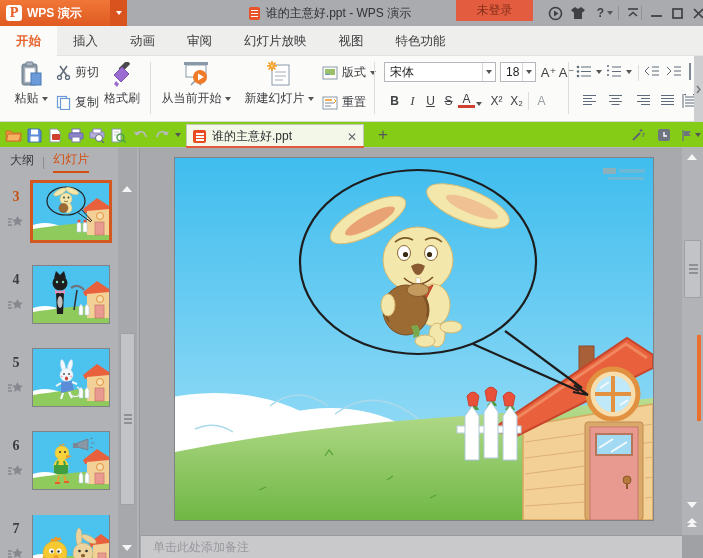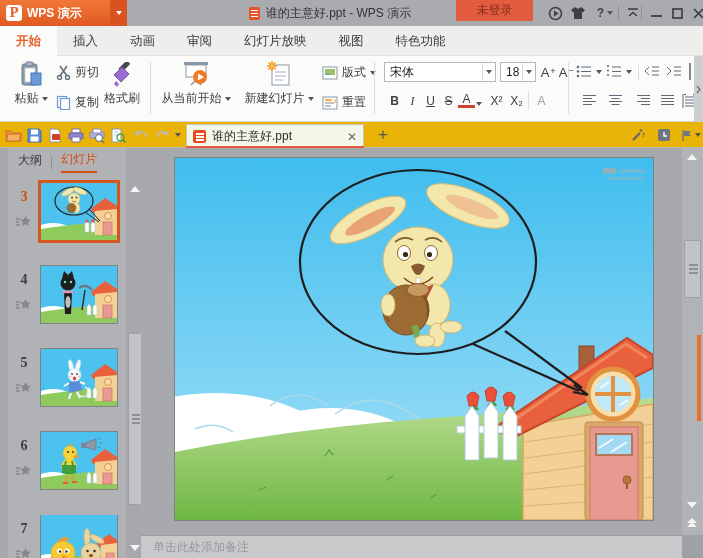--- a/index.html
+++ b/index.html
@@ -31,33 +31,33 @@
   .bigbtn{position:absolute;text-align:right;color:#3f4043;}
   .bigbtn .lbl{margin-top:2px;font-size:12px;display:flex;align-items:center;justify-content:center;gap:3px;}
   .smallbtn{position:absolute;display:flex;align-items:center;gap:4px;color:#3f4043;font-size:12px;}
   .combo{position:absolute;height:20px;background:#fff;border:1px solid #b4b8bc;display:flex;align-items:center;font-size:12px;color:#222;}
   .combo .val{flex:1;padding-left:5px;}
   .combo .dd{width:13px;height:100%;display:flex;align-items:center;justify-content:center;border-left:1px solid #d8dadc;}
   .fmtbtn{position:absolute;width:17px;height:18px;display:flex;align-items:center;justify-content:center;font-size:12px;color:#3f4043;}
   .ribbon-strip{position:absolute;left:694px;top:56px;width:9px;height:66px;background:#cdced0;display:flex;align-items:center;justify-content:center;}
 
   
-  .quickbar{position:absolute;left:0;top:122px;width:703px;height:26px;background:#eab308;border-bottom:1px solid #b7b8ba;}
+  .quickbar{position:absolute;left:0;top:122px;width:703px;height:26px;background:#84cc16;border-bottom:1px solid #b7b8ba;}
   .qb-ic{position:absolute;top:4px;width:18px;height:18px;display:flex;align-items:center;justify-content:center;}
   .doctab{position:absolute;left:186px;top:2px;width:178px;height:24px;background:#f2f7e8;border:1px solid #c2c6bb;border-bottom:none;display:flex;align-items:center;gap:6px;padding:0 6px;}
   .doctab .ul{position:absolute;left:-1px;bottom:-1px;width:178px;height:3px;background:#e2593c;}
   .tab-ppt{width:13px;height:13px;background:#e84c20;border-radius:2px;position:relative;flex:none;}
   .tab-ppt::after{content:"";position:absolute;left:2.5px;top:3px;width:8px;height:1.5px;background:#fff;box-shadow:0 3px 0 #fff,0 6px 0 #fff;}
   .doctab .ttl{flex:1;color:#2e2f31;white-space:nowrap;overflow:hidden;}
   .closex{color:#66686b;font-size:12px;line-height:12px;}
   .plusbtn{position:absolute;left:374px;top:4px;width:18px;height:18px;color:#55575a;font-size:17px;line-height:17px;text-align:center;}
 
   
   .content{position:absolute;left:0;top:148px;width:703px;height:410px;}
-  .sidebar{position:absolute;left:8px;top:0;width:140px;height:410px;background:#b1b2b6;border-right:1px solid #98999d;}
+  .sidebar{position:absolute;left:0;top:0;width:140px;height:410px;background:#b1b2b6;border-right:1px solid #98999d;}
   .sb-head{position:absolute;left:0;top:0;width:140px;height:28px;display:flex;align-items:center;padding-left:10px;gap:8px;color:#3a3b3d;}
   .sb-tab{position:relative;padding-bottom:3px;}
   .sb-tab.active{color:#d4500f;border-bottom:2px solid #d4500f;}
   .sb-div{color:#8b8c90;}
   .sb-close{position:absolute;right:12px;top:6px;color:#55575a;font-size:13px;}
   .thumb-row{position:absolute;left:0;width:118px;height:62px;}
   .t-num{position:absolute;left:4px;top:6px;width:24px;text-align:center;font-family:"Liberation Serif","DejaVu Serif",serif;font-weight:bold;font-size:14px;color:#3c3d40;}
   .t-num.sel{color:#c8500e;}
   .t-star{position:absolute;left:7px;top:32px;}
   .thumb{position:absolute;left:33px;top:0;width:76px;height:57px;background:#4cc3ef;overflow:hidden;box-shadow:0 0 0 1px rgba(90,90,95,.55);}

